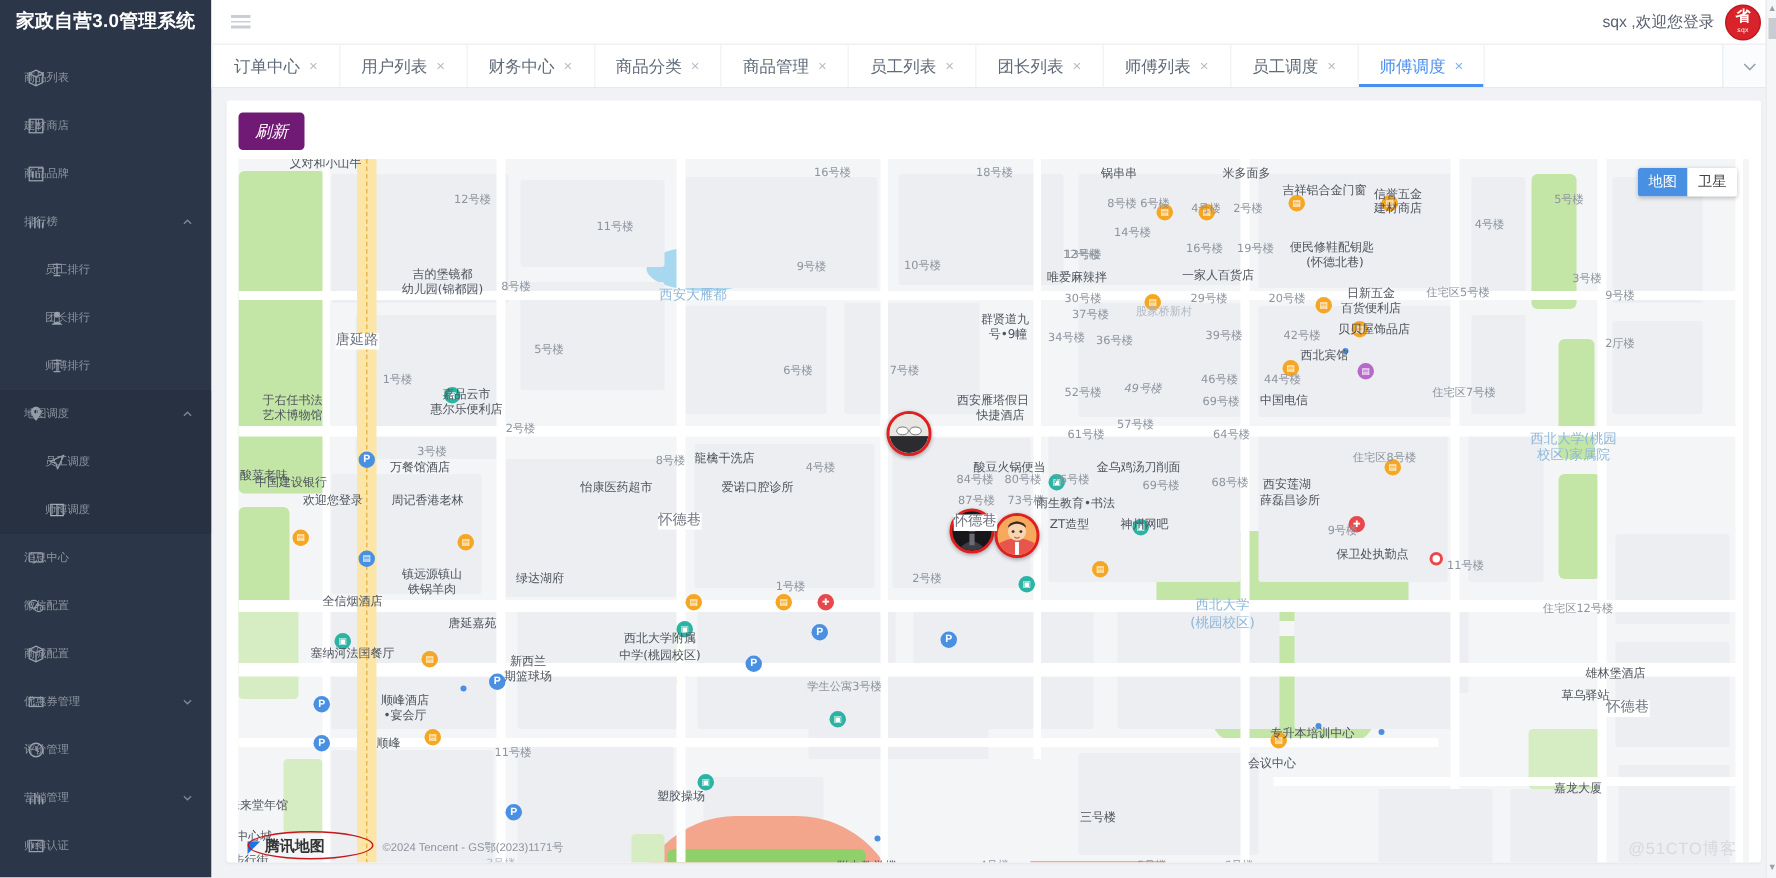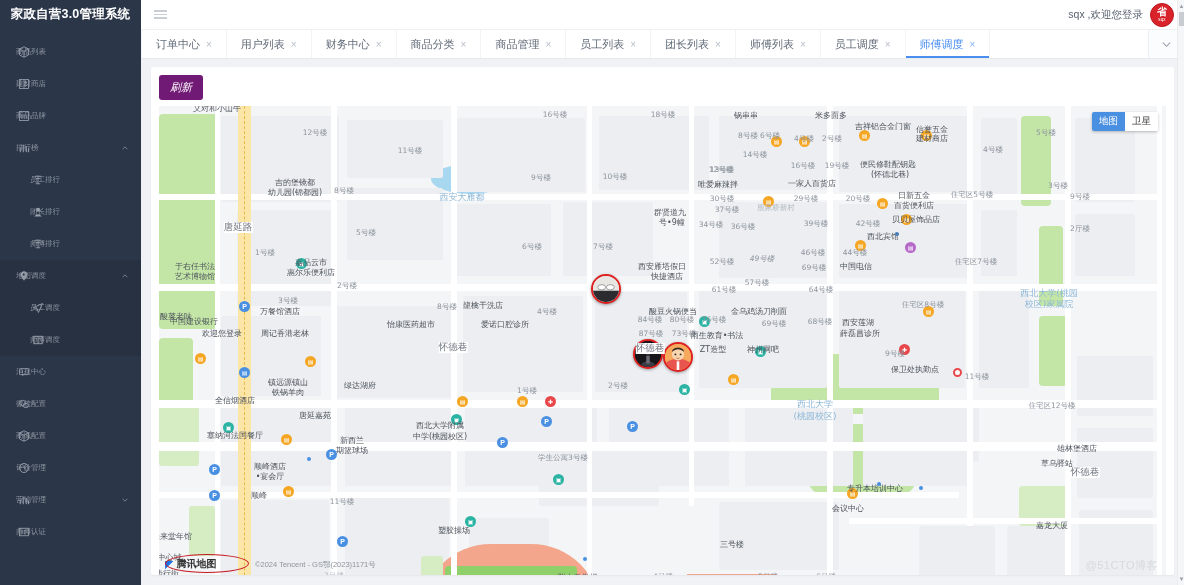--- a/index.html
+++ b/index.html
@@ -307,20 +307,34 @@
           </span>
           <span class="lbl">微信配置</span>
         </div>
         <div class="m-item">
           <span class="ico">
             <svg viewBox="0 0 16 16">
               <path d="M8 1 L14 4 L14 12 L8 15 L2 12 L2 4 Z M2 4 L8 7 L14 4 M8 7 L8 15" fill="none" stroke="currentColor" stroke-width="1.1"></path>
             </svg>
           </span>
           <span class="lbl">商城配置</span>
+        </div>
+        <div class="m-item">
+          <span class="ico">
+            <svg viewBox="0 0 16 16">
+              <rect x="2" y="4" width="12" height="8" fill="none" stroke="currentColor" stroke-width="1.1"></rect>
+              <path d="M6 4 L6 12" stroke="currentColor" stroke-width="1" stroke-dasharray="1.4 1.4"></path>
+            </svg>
+          </span>
+          <span class="lbl">优惠券管理</span>
+          <span class="caret">
+            <svg viewBox="0 0 10 10">
+              <path d="M2 3.5 L5 6.5 L8 3.5" fill="none" stroke="currentColor" stroke-width="1.1"></path>
+            </svg>
+          </span>
         </div>
         <div class="m-item">
           <span class="ico">
             <svg viewBox="0 0 16 16">
               <circle cx="8" cy="8" r="6" fill="none" stroke="currentColor" stroke-width="1.2"></circle>
               <path d="M8 4.5 L8 8 L10.5 9.5" stroke="currentColor" stroke-width="1.2" fill="none"></path>
             </svg>
           </span>
           <span class="lbl">评价管理</span>
         </div>

